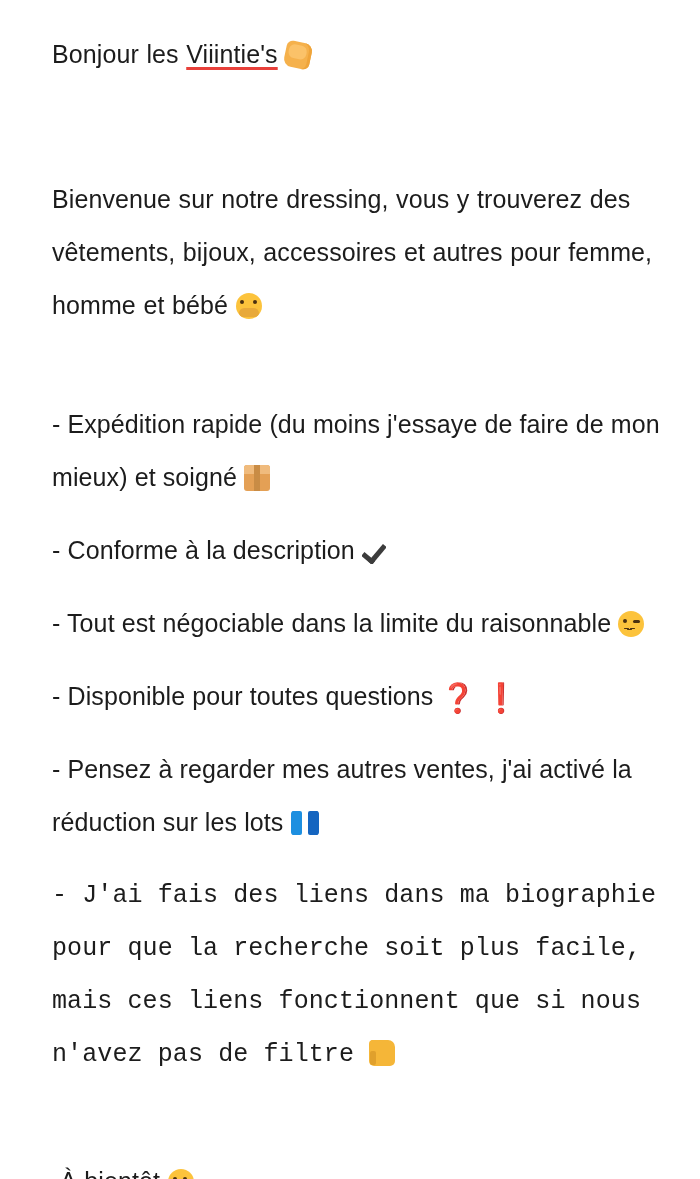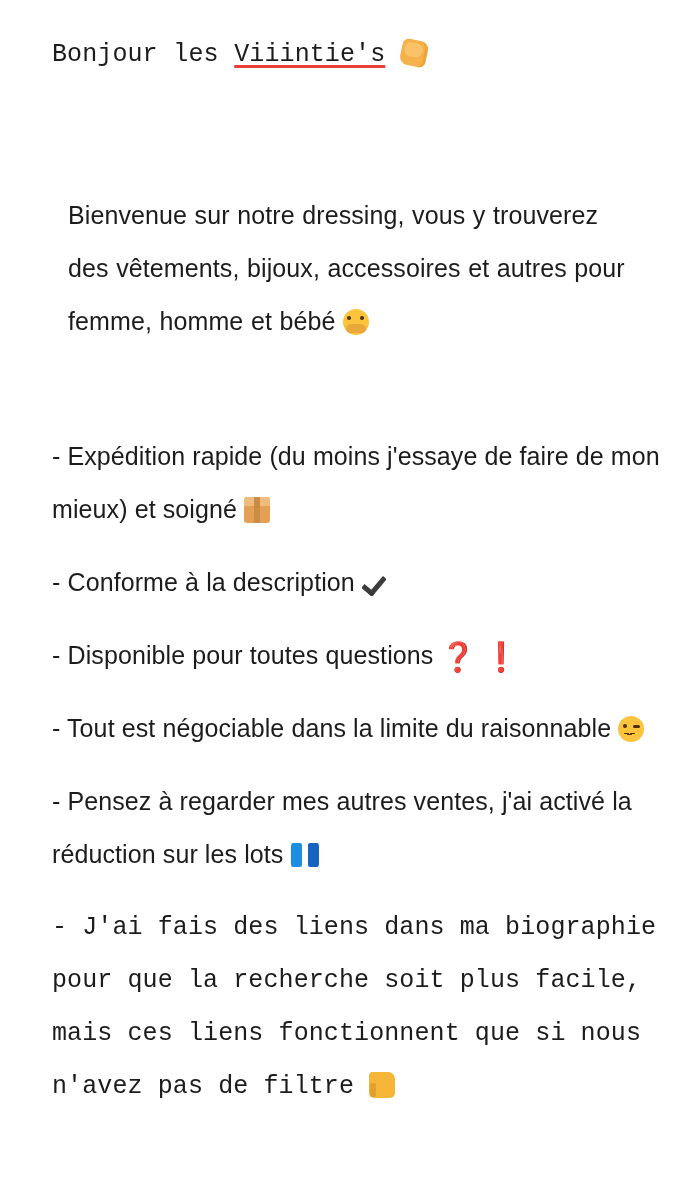--- a/index.html
+++ b/index.html
@@ -26,25 +26,24 @@
     font-size: 25px;
     line-height: 53px;
     letter-spacing: 0.1px;
     color: #1c1c1c;
     margin: 0;
     word-spacing: 0.5px;
   }
   .greeting {
     margin-top: 10px;
     margin-bottom: 0;
-    font-family: Liberation Mono, monospace;
   }
   .spacer-lg { height: 92px; }
   .spacer-md { height: 66px; }
-  .intro { margin: 16px; }
+  .intro { margin: 0; }
   .bullets { margin: 0; }
   .bullet {
     font-size: 25px;
     line-height: 53px;
     color: #1c1c1c;
     margin: 0 0 20px 0;
     letter-spacing: 0.1px;
   }
   .bullet:last-child { margin-bottom: 0; font-family: Liberation Mono, monospace; }
   .closing { margin: 8px; }
@@ -253,24 +252,24 @@
   <p class="para intro"><span>Bienvenue sur notre dressing, vous y trouverez des vêtements, bijoux, accessoires et autres pour femme, homme et bébé </span><span class="emoji-sq ic-face-hand"></span></p>
 
   <div class="spacer-md"></div>
 
   <div class="bullets">
 
     <p class="bullet"><span>- Expédition rapide (du moins j'essaye de faire de mon mieux) et soigné </span><span class="emoji-sq ic-package"></span></p>
 
     <p class="bullet"><span>- Conforme à la description </span><span class="emoji-sq ic-check"></span></p>
 
+    <p class="bullet"><span>- Tout est négociable dans la limite du raisonnable </span><span class="emoji-sq ic-wink"></span></p>
+
     <p class="bullet"><span>- Disponible pour toutes questions </span><span class="ic-question">❓</span> <span class="ic-exclam">❗</span></p>
 
-    <p class="bullet"><span>- Tout est négociable dans la limite du raisonnable </span><span class="emoji-sq ic-wink"></span></p>
-
     <p class="bullet"><span>- Pensez à regarder mes autres ventes, j'ai activé la réduction sur les lots </span><span class="emoji-sq ic-books"></span></p>
 
     <p class="bullet"><span>- J'ai fais des liens dans ma biographie pour que la recherche soit plus facile, mais ces liens fonctionnent que si nous n'avez pas de filtre </span><span class="emoji-sq ic-thumb"></span></p>
 
   </div>
 
   <div class="spacer-md"></div>
 
   <p class="para closing"><span>À bientôt </span><span class="emoji-sq ic-sweat"></span></p>
 

